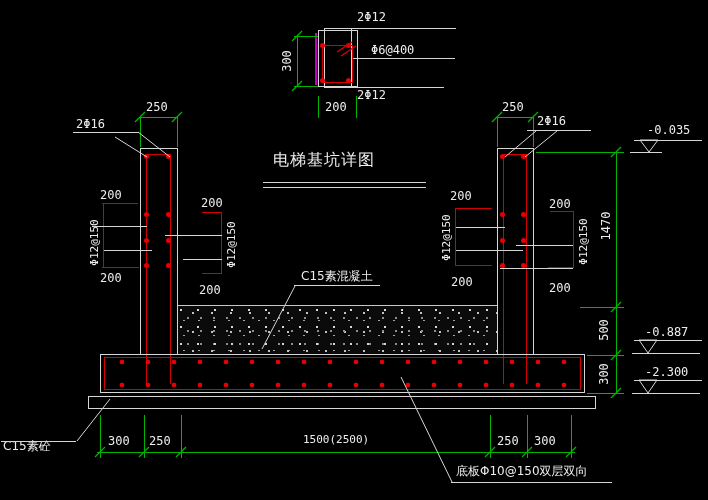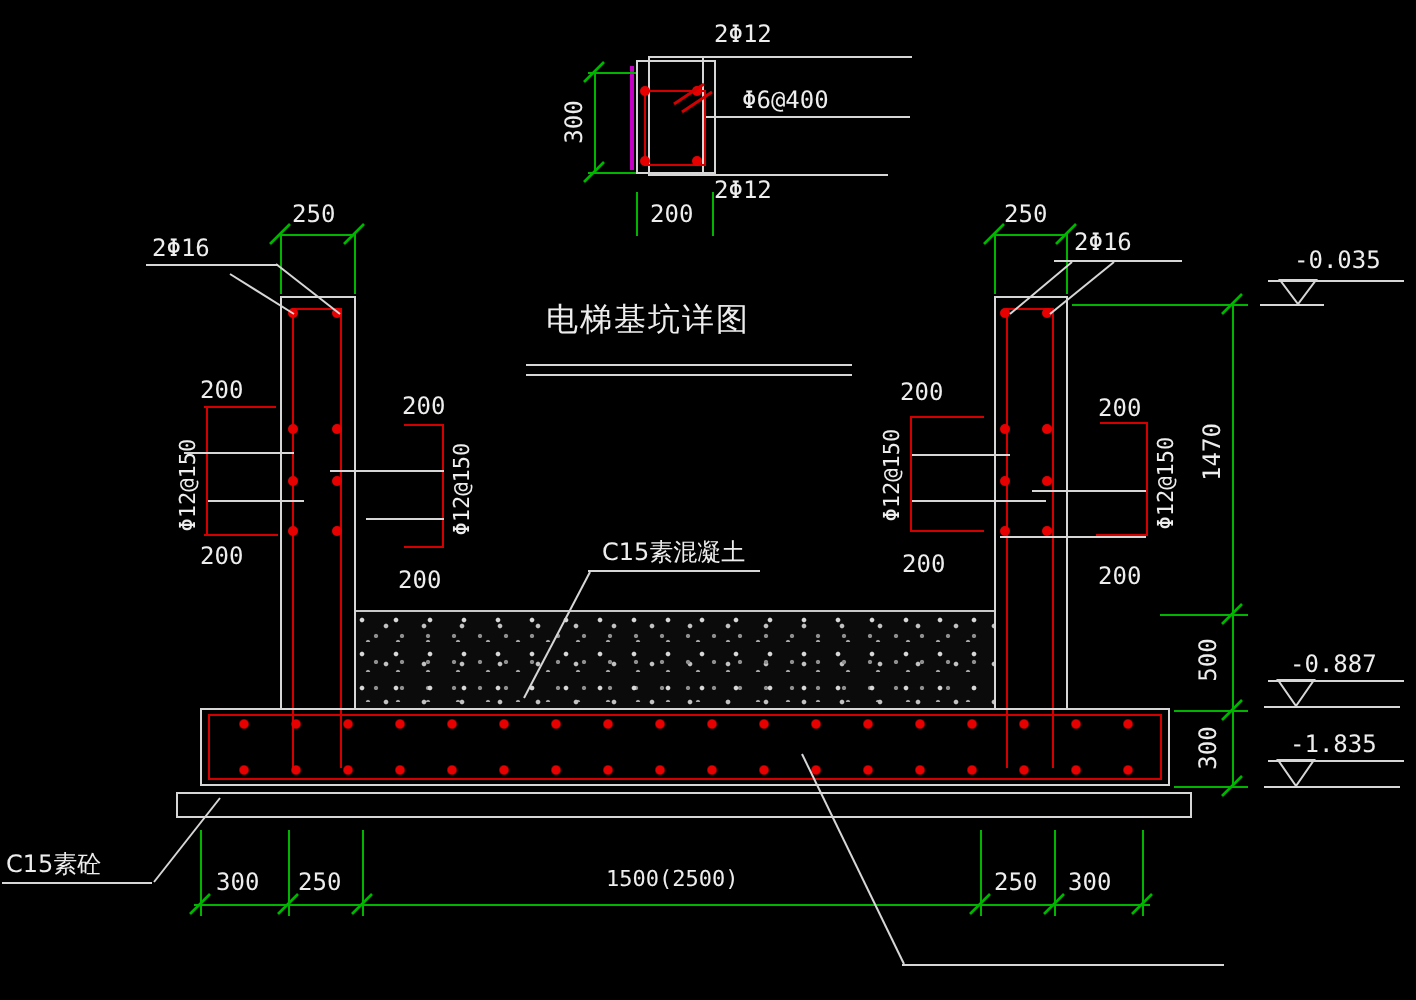--- a/index.html
+++ b/index.html
@@ -169,26 +169,27 @@
   <div class="txt vtxt" style="left:584px;top:220px;width:44px">1470</div>
   <div class="txt vtxt" style="left:586px;top:324px;width:36px">500</div>
   <div class="txt vtxt" style="left:586px;top:368px;width:36px">300</div>
 
   <div class="txt" style="left:647px;top:124px">-0.035</div>
   <div class="wl" style="left:634px;top:140px;width:68px;height:1px"></div>
   <div class="wl" style="left:630px;top:152px;width:32px;height:1px"></div>
   <div class="txt" style="left:645px;top:326px">-0.887</div>
   <div class="wl" style="left:634px;top:340px;width:68px;height:1px"></div>
   <div class="wl" style="left:632px;top:353px;width:68px;height:1px"></div>
-  <div class="txt" style="left:645px;top:366px">-1.835</div>
+  <div class="txt" style="left:645px;top:366px">-2.300</div>
   <div class="wl" style="left:634px;top:380px;width:68px;height:1px"></div>
   <div class="wl" style="left:632px;top:393px;width:68px;height:1px"></div>
 
-  <div class="txt cjk" style="left:3px;top:426px">C15素砼</div>
+  <div class="txt cjk" style="left:3px;top:440px">C15素砼</div>
   <div class="wl" style="left:1px;top:441px;width:75px;height:1px"></div>
+  <div class="txt cjk" style="left:456px;top:465px">底板Φ10@150双层双向</div>
   <div class="wl" style="left:451px;top:482px;width:161px;height:1px"></div>
 
   <svg class="overlay" width="708" height="500" viewBox="0 0 708 500">
 
     <line x1="115" y1="137" x2="147" y2="157" stroke="#d6d6d6" stroke-width="1"></line>
     <line x1="138" y1="132" x2="170" y2="157" stroke="#d6d6d6" stroke-width="1"></line>
     <line x1="536" y1="131" x2="505" y2="157" stroke="#d6d6d6" stroke-width="1"></line>
     <line x1="557" y1="131" x2="525" y2="157" stroke="#d6d6d6" stroke-width="1"></line>
 
     <line x1="295" y1="286" x2="262" y2="349" stroke="#d6d6d6" stroke-width="1"></line>

